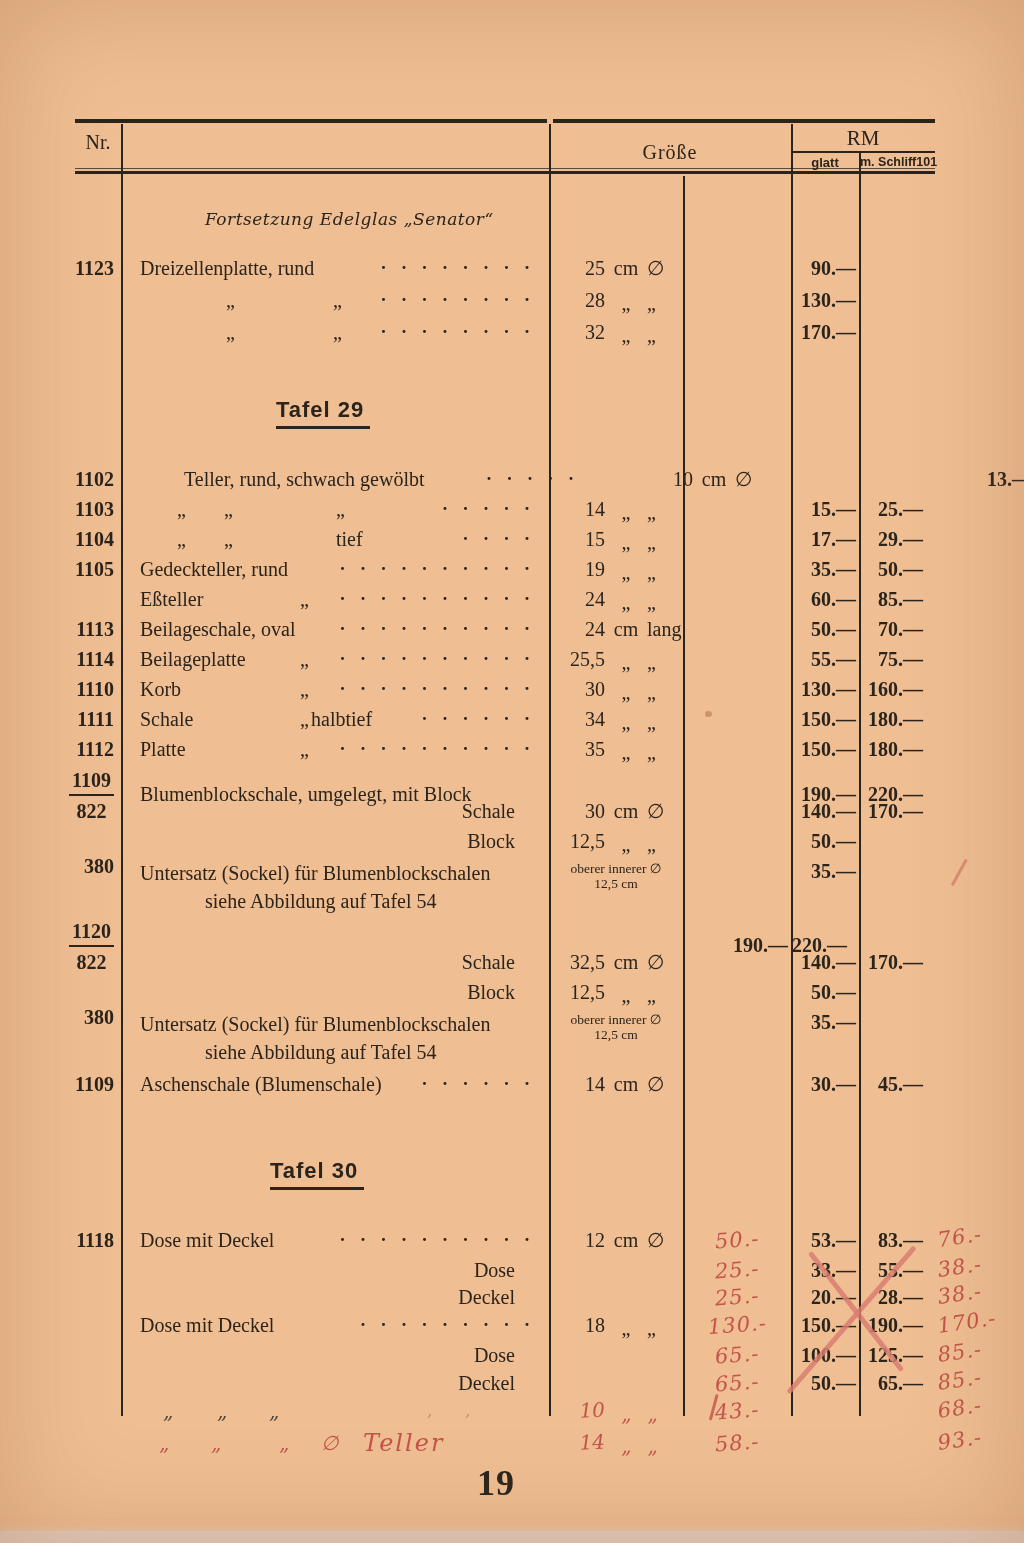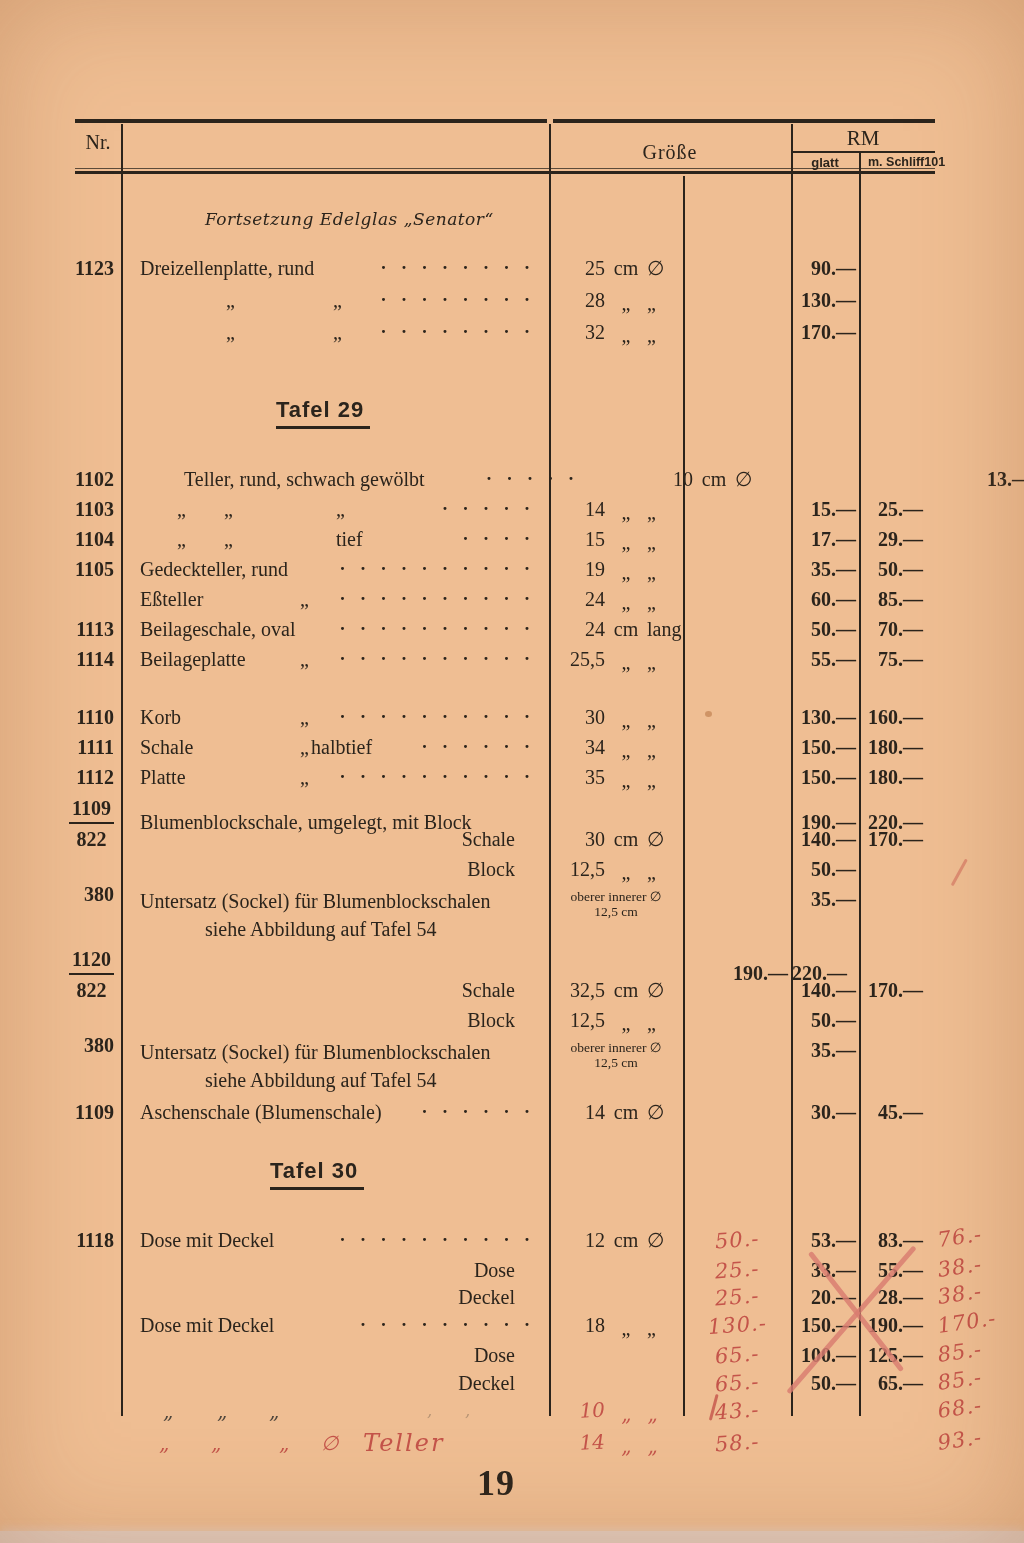--- a/index.html
+++ b/index.html
@@ -71,21 +71,21 @@
   <div class="vline" style="left:121px;top:124px;height:1292px;"></div>
   <div class="vline" style="left:549px;top:124px;height:1292px;"></div>
   <div class="vline" style="left:683px;top:176px;height:1240px;"></div>
   <div class="vline" style="left:791px;top:124px;height:1292px;"></div>
   <div class="vline" style="left:859px;top:153px;height:1263px;"></div>
 
   <div class="hdr" style="left:75px;width:46px;top:131px;font-size:20px;">Nr.</div>
   <div class="hdr" style="left:549px;width:242px;top:141px;font-size:20px;letter-spacing:1px;">Größe</div>
   <div class="hdr" style="left:791px;width:144px;top:126px;font-size:21px;">RM</div>
   <div class="hdr" style="left:791px;width:68px;top:155px;font-size:13px;font-family:'Liberation Sans',sans-serif;font-weight:bold;">glatt</div>
-  <div class="hdr" style="left:860px;width:76px;top:155px;font-size:12.5px;font-family:'Liberation Sans',sans-serif;font-weight:bold;text-align:left;padding-left:8px;">m. Schliff101</div>
+  <div class="hdr" style="left:860px;width:76px;top:155px;font-size:12.5px;font-family:'Liberation Sans',sans-serif;font-weight:bold;text-align:left;padding-left:0;">m. Schliff101</div>
 
   <div class="continuation">Fortsetzung Edelglas „Senator“</div>
   <div class="tafel" style="left:276px;top:397px;">Tafel 29</div>
   <div class="tafel" style="left:270px;top:1158px;">Tafel 30</div>
 
   <div class="rows" id="ga" style="top:252px;">
       <div class="row" style="height: 32px;">
         <div class="cell c-nr">
           <span>1123</span>
         </div>
@@ -296,21 +296,21 @@
         </div>
         <div class="cell c-extra"></div>
         <div class="cell c-glatt">
           <span class="price">55.—</span>
         </div>
         <div class="cell c-schliff">
           <span class="price">75.—</span>
         </div>
         <div class="cell c-hand"></div>
       </div>
-      <div class="row" style="height: 30px; margin-top: 28px;">
+      <div class="row" style="height: 30px;">
         <div class="cell c-nr">
           <span>1110</span>
         </div>
         <div class="cell c-bez">
           <span>Korb</span>
           <span class="seg" style="left: 179px;">„</span>
           <span class="dots">· · · · · · · · · ·</span>
         </div>
         <div class="cell c-gro">
           <span class="sv">30</span>

